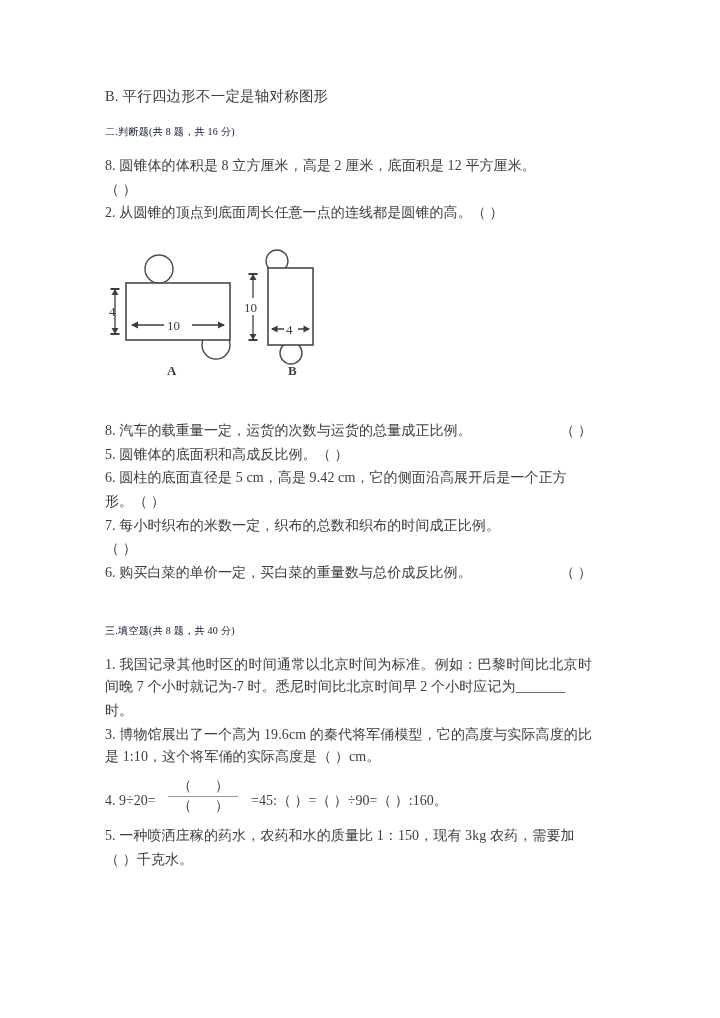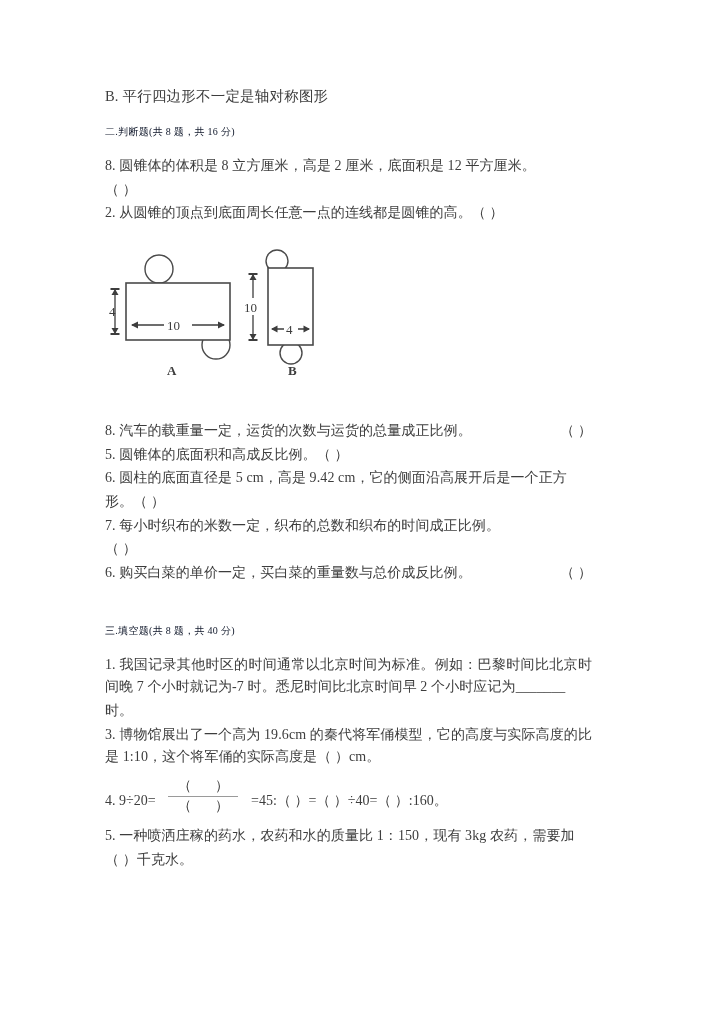--- a/index.html
+++ b/index.html
@@ -212,21 +212,21 @@
 
     <p class="q sp">3. 博物馆展出了一个高为 19.6cm 的秦代将军俑模型，它的高度与实际高度的比是 1:10，这个将军俑的实际高度是（        ）cm。</p>
 
     <div class="frac-line">
       <span>4. 9÷20=</span>
       <span class="frac">
         <span class="num">（        ）</span>
         <span class="bar"></span>
         <span class="den">（        ）</span>
       </span>
-      <span>=45:（        ）=（        ）÷40=（        ）:160。</span>
+      <span>=45:（        ）=（        ）÷90=（        ）:160。</span>
     </div>
 
     <div class="gap-md"></div>
 
     <p class="q">5. 一种喷洒庄稼的药水，农药和水的质量比 1：150，现有 3kg 农药，需要加</p>
     <p class="q">（        ）千克水。</p>
 
   </div>
 </div>
 

